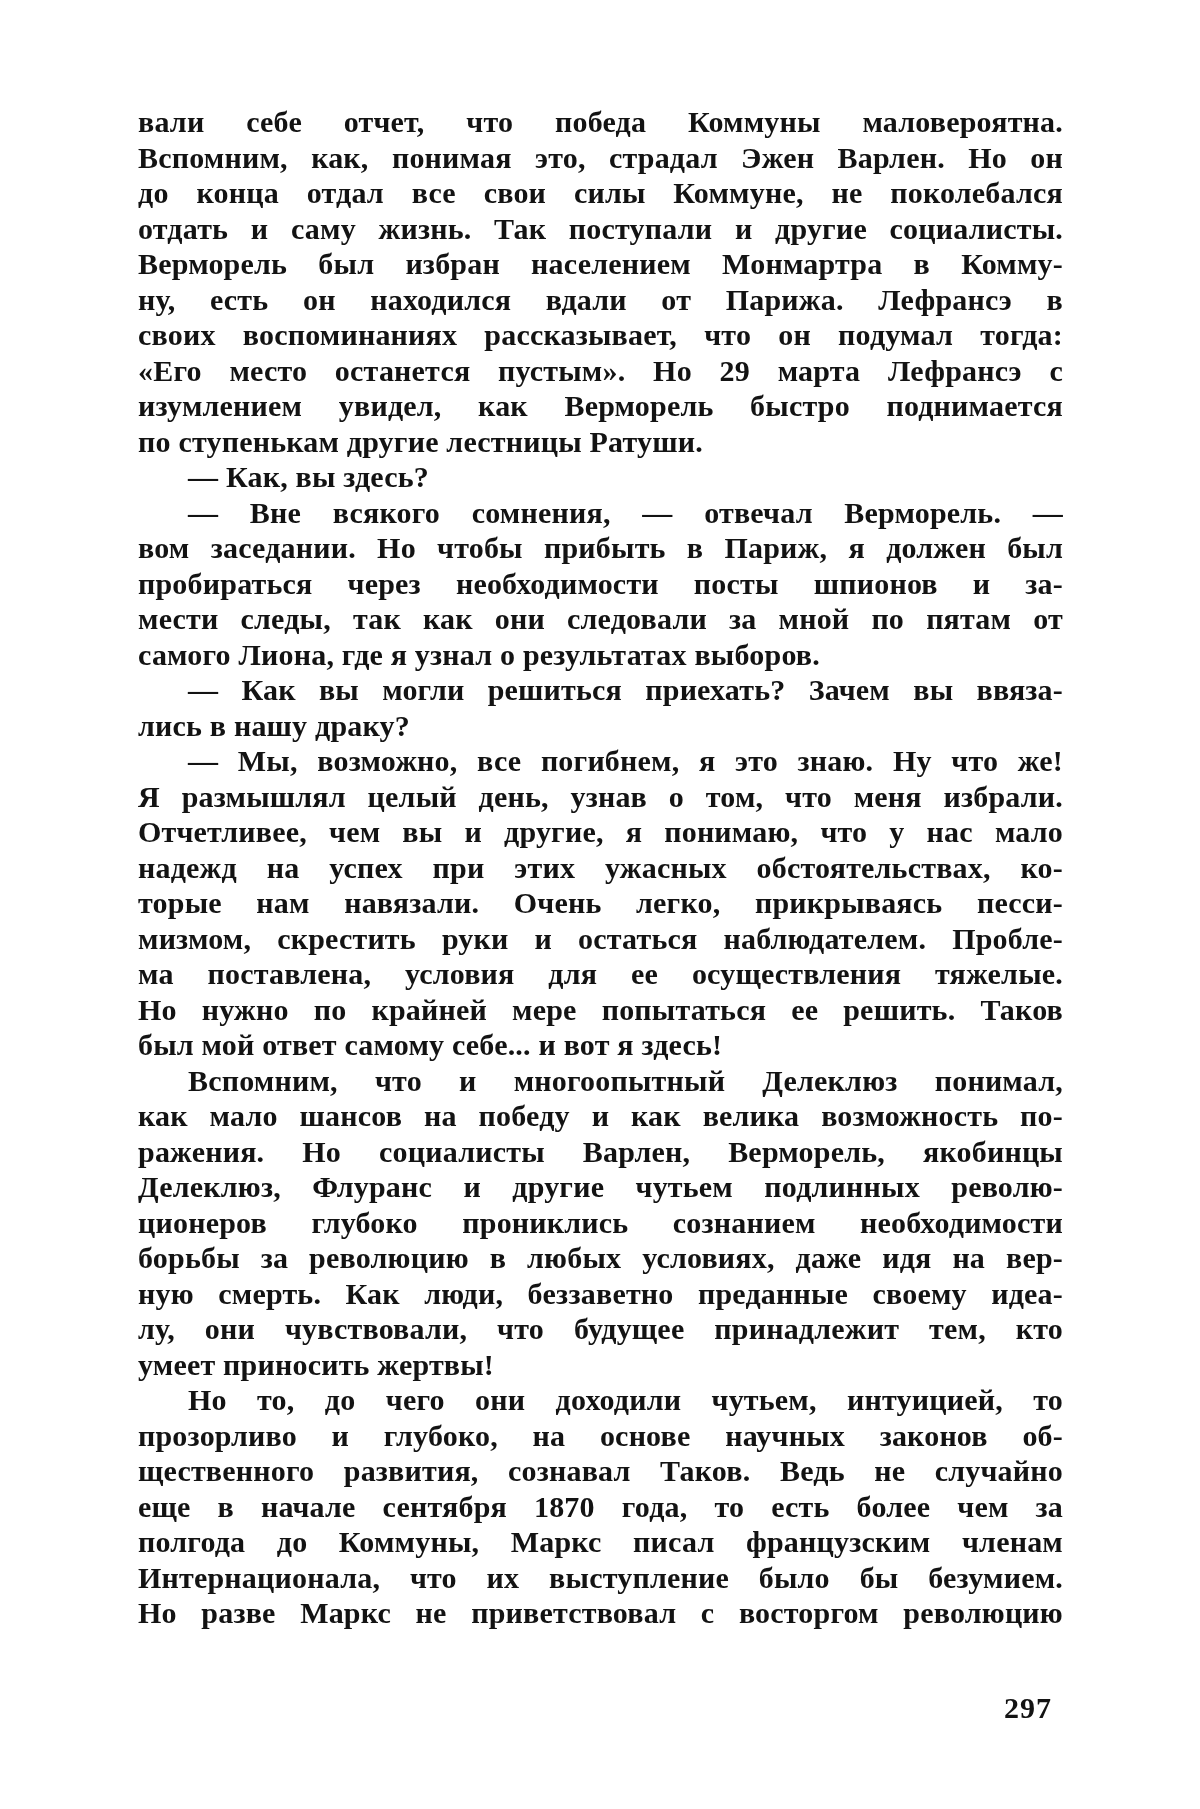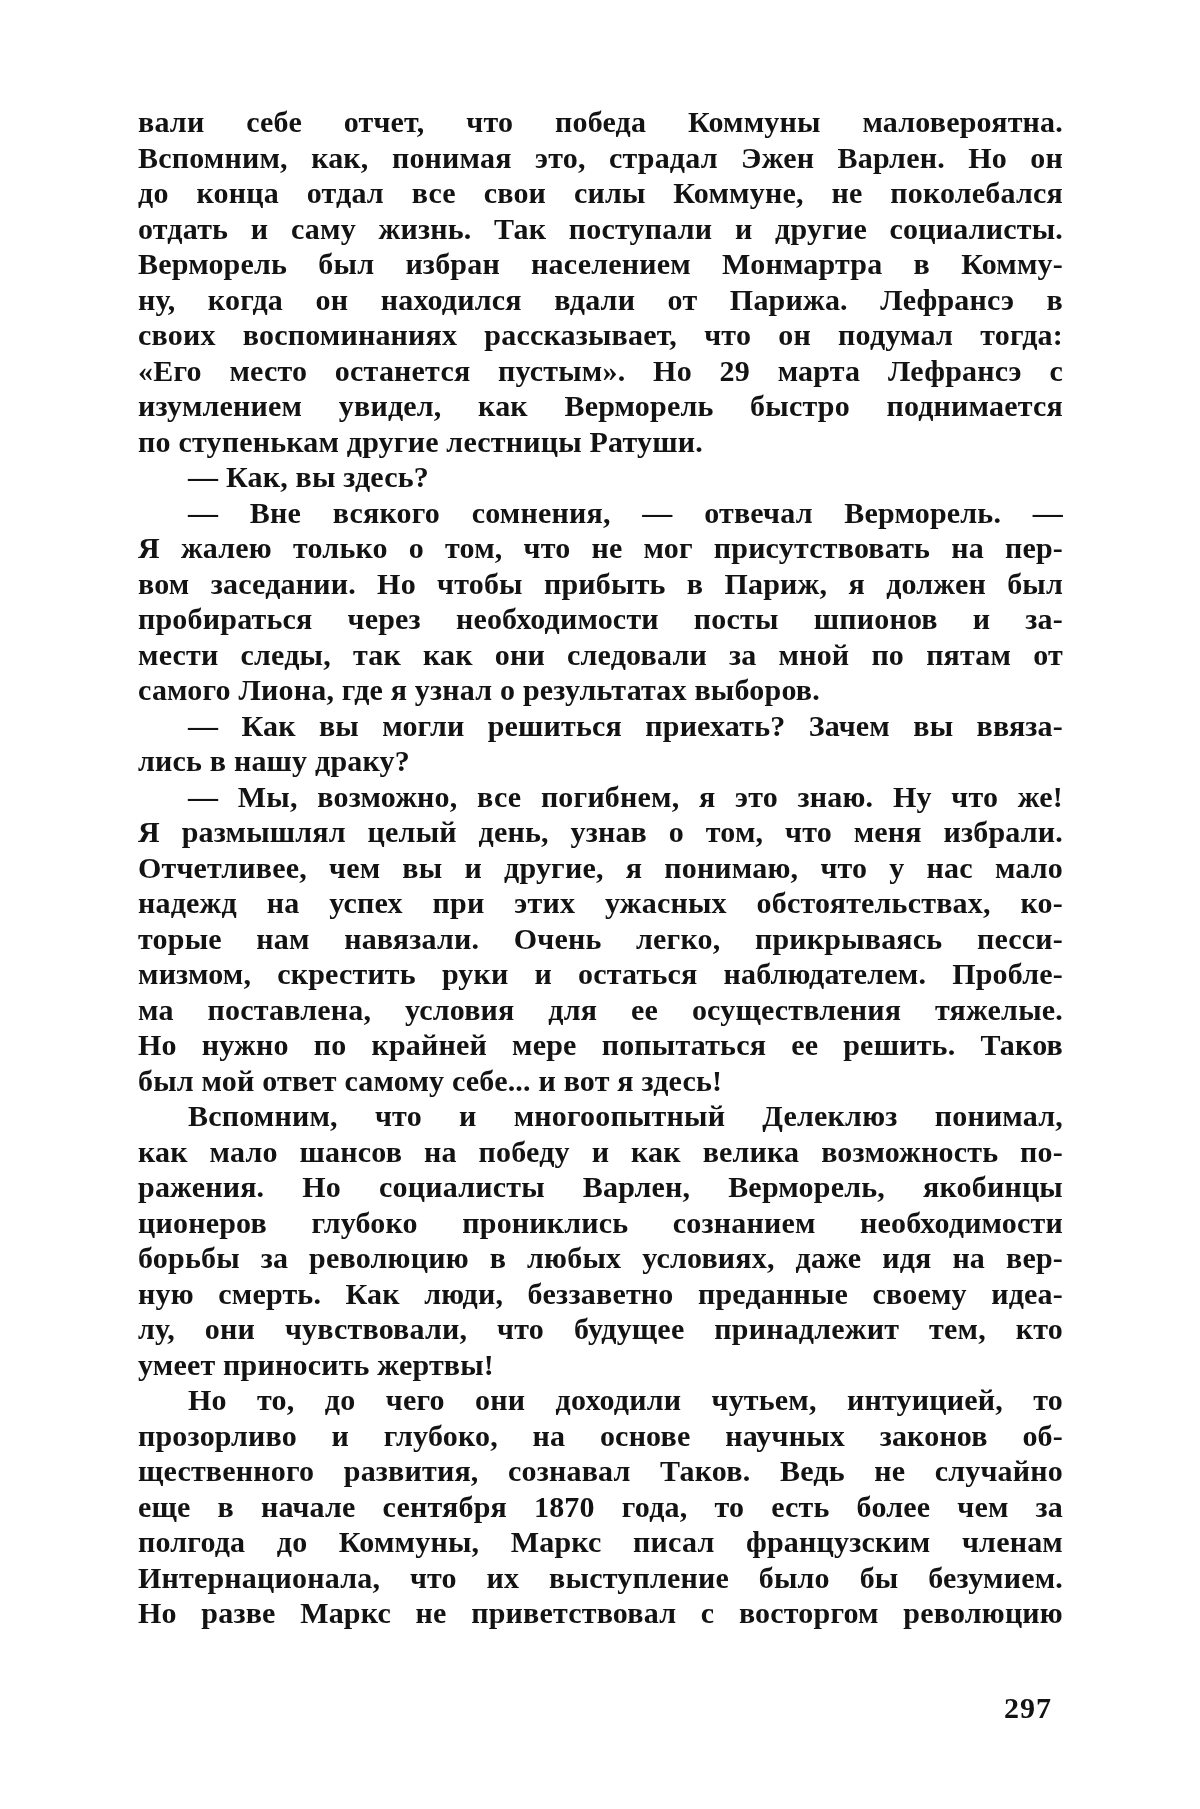--- a/index.html
+++ b/index.html
@@ -51,46 +51,46 @@
 </head>
 <body>
 
 <div class="page">
   <div class="text-block">
       <div class="line">вали себе отчет, что победа Коммуны маловероятна.</div>
       <div class="line">Вспомним, как, понимая это, страдал Эжен Варлен. Но он</div>
       <div class="line">до конца отдал все свои силы Коммуне, не поколебался</div>
       <div class="line">отдать и саму жизнь. Так поступали и другие социалисты.</div>
       <div class="line">Верморель был избран населением Монмартра в Комму-</div>
-      <div class="line">ну, когда он находился вдали от Парижа. Лефрансэ в</div>
+      <div class="line">ну, есть он находился вдали от Парижа. Лефрансэ в</div>
       <div class="line">своих воспоминаниях рассказывает, что он подумал тогда:</div>
       <div class="line">«Его место останется пустым». Но 29 марта Лефрансэ с</div>
       <div class="line">изумлением увидел, как Верморель быстро поднимается</div>
       <div class="line end">по ступенькам другие лестницы Ратуши.</div>
       <div class="line indent end">— Как, вы здесь?</div>
       <div class="line indent">— Вне всякого сомнения, — отвечал Верморель. —</div>
-      <div class="line">Я жалею только о том, что не мог присутствовать на пер-</div>
       <div class="line">вом заседании. Но чтобы прибыть в Париж, я должен был</div>
       <div class="line">пробираться через необходимости посты шпионов и за-</div>
       <div class="line">мести следы, так как они следовали за мной по пятам от</div>
       <div class="line end">самого Лиона, где я узнал о результатах выборов.</div>
       <div class="line indent">— Как вы могли решиться приехать? Зачем вы ввяза-</div>
       <div class="line end">лись в нашу драку?</div>
       <div class="line indent">— Мы, возможно, все погибнем, я это знаю. Ну что же!</div>
       <div class="line">Я размышлял целый день, узнав о том, что меня избрали.</div>
       <div class="line">Отчетливее, чем вы и другие, я понимаю, что у нас мало</div>
       <div class="line">надежд на успех при этих ужасных обстоятельствах, ко-</div>
       <div class="line">торые нам навязали. Очень легко, прикрываясь песси-</div>
       <div class="line">мизмом, скрестить руки и остаться наблюдателем. Пробле-</div>
       <div class="line">ма поставлена, условия для ее осуществления тяжелые.</div>
       <div class="line">Но нужно по крайней мере попытаться ее решить. Таков</div>
       <div class="line end">был мой ответ самому себе... и вот я здесь!</div>
       <div class="line indent">Вспомним, что и многоопытный Делеклюз понимал,</div>
       <div class="line">как мало шансов на победу и как велика возможность по-</div>
       <div class="line">ражения. Но социалисты Варлен, Верморель, якобинцы</div>
+      <div class="line">Делеклюз, Флуранс и другие чутьем подлинных револю-</div>
       <div class="line">ционеров глубоко прониклись сознанием необходимости</div>
       <div class="line">борьбы за революцию в любых условиях, даже идя на вер-</div>
       <div class="line">ную смерть. Как люди, беззаветно преданные своему идеа-</div>
       <div class="line">лу, они чувствовали, что будущее принадлежит тем, кто</div>
       <div class="line end">умеет приносить жертвы!</div>
       <div class="line indent">Но то, до чего они доходили чутьем, интуицией, то</div>
       <div class="line">прозорливо и глубоко, на основе научных законов об-</div>
       <div class="line">щественного развития, сознавал Таков. Ведь не случайно</div>
       <div class="line">еще в начале сентября 1870 года, то есть более чем за</div>
       <div class="line">полгода до Коммуны, Маркс писал французским членам</div>

